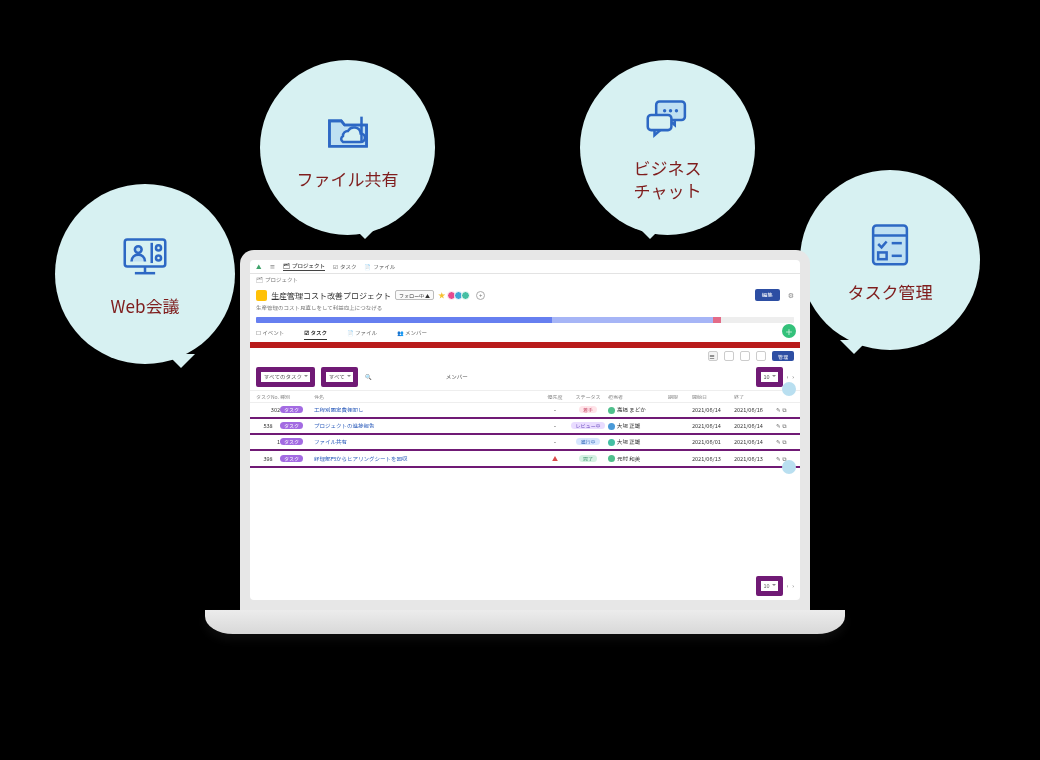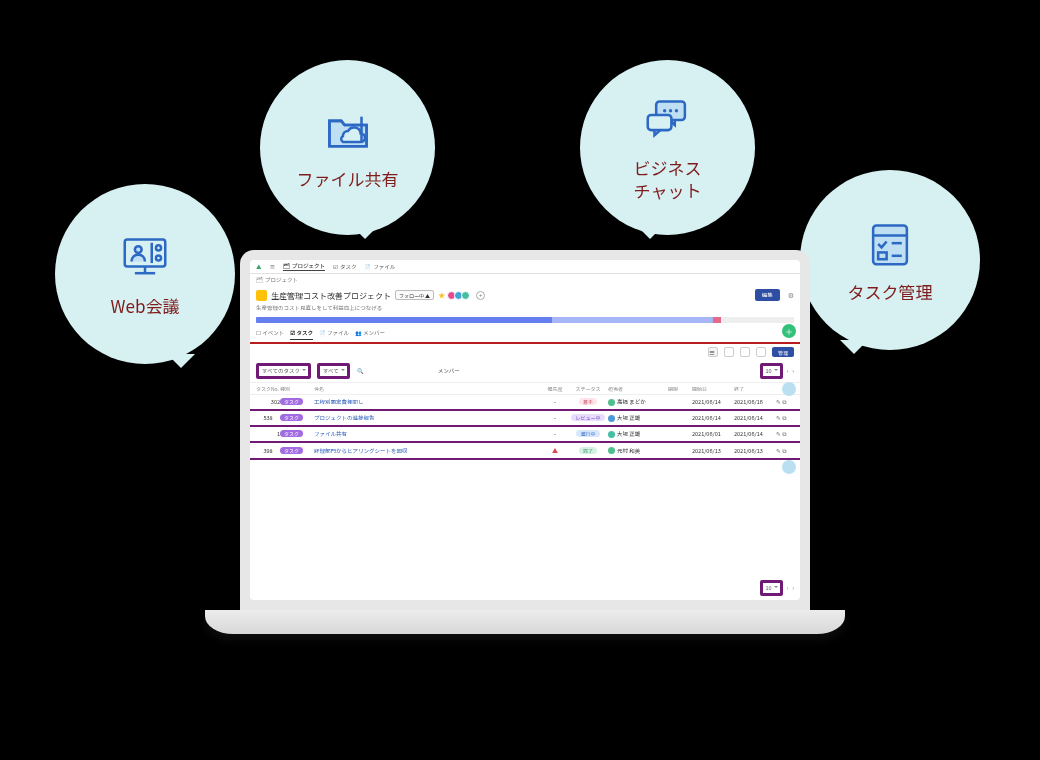--- a/index.html
+++ b/index.html
@@ -47,30 +47,30 @@
 .edit-btn{background:#2d4ea3;color:#fff;font-size:5.5px;padding:2px 7px;border-radius:2px}
 .gear{color:#888;font-size:7px;margin-left:4px}
 
 .desc{padding:0 6px 3px;font-size:5.5px;color:#777}
 .progress{height:6px;margin:2px 6px 4px;background:#eef;display:flex;border-radius:1px;overflow:hidden}
 .progress .p1{background:#667ff0;flex:0 0 55%}
 .progress .p2{background:#a6b5f6;flex:0 0 30%}
 .progress .p3{background:#e36b87;flex:0 0 1.5%}
 .progress .p4{background:#eee;flex:1}
 
-.subtabs{display:flex;gap:6px;padding:0 6px 2px;border-bottom:2px solid #b91c1c;font-size:5.5px;color:#666}
+.subtabs{display:flex;gap:20px;padding:0 6px 2px;border-bottom:6px solid #b91c1c;font-size:5.5px;color:#666}
 .subtabs div{padding:2px 0}
 .subtabs .active{border-bottom:1.5px solid #333;color:#222;font-weight:600}
 
 .toolstrip{display:flex;align-items:center;padding:3px 6px;gap:6px}
 .viewbtn{width:10px;height:10px;border:1px solid #ccc;border-radius:2px}
 .mngbtn{background:#2d4ea3;color:#fff;font-size:5px;padding:1.5px 6px;border-radius:2px}
 
 .filters{display:flex;align-items:center;padding:3px 6px;gap:6px;font-size:5.5px;color:#555}
-.sel{border:3px solid #701a75;border-radius:2px;padding:1px 8px 1px 3px;position:relative}
+.sel{border:5px solid #701a75;border-radius:2px;padding:1px 8px 1px 3px;position:relative}
 .sel::after{content:"";position:absolute;right:2px;top:3px;border:2px solid transparent;border-top-color:#888}
 .search{width:10px;height:10px;display:flex;align-items:center;justify-content:center;color:#888}
 .pager{margin-left:auto;display:flex;align-items:center;gap:4px}
 
 .thead{display:flex;padding:2px 6px;font-size:5px;color:#888;border-top:1px solid #eee;border-bottom:1px solid #eee}
 .c-id{width:24px}.c-type{width:34px}.c-name{flex:1}.c-pri{width:26px;text-align:center}.c-stat{width:40px;text-align:center}.c-asg{width:60px}.c-due{width:24px}.c-d1{width:42px}.c-d2{width:42px}.c-act{width:18px}
 
 .trow{display:flex;align-items:center;padding:3px 6px;font-size:5.5px;border-bottom:2px solid #701a75}
 .pill{border-radius:6px;padding:0 4px;font-size:5px;color:#fff;display:inline-block}
 .pill-task{background:#a36be2}

